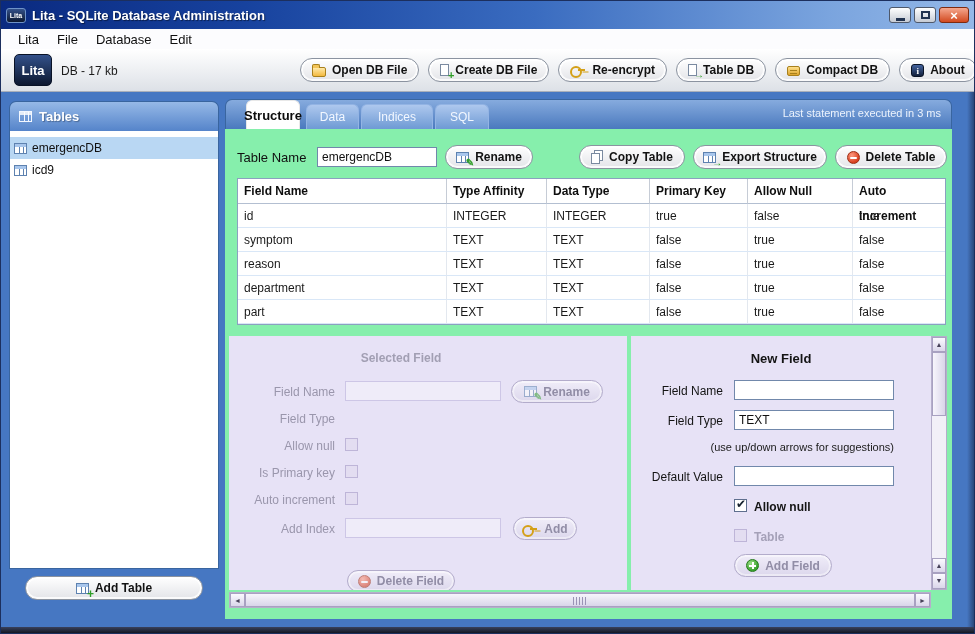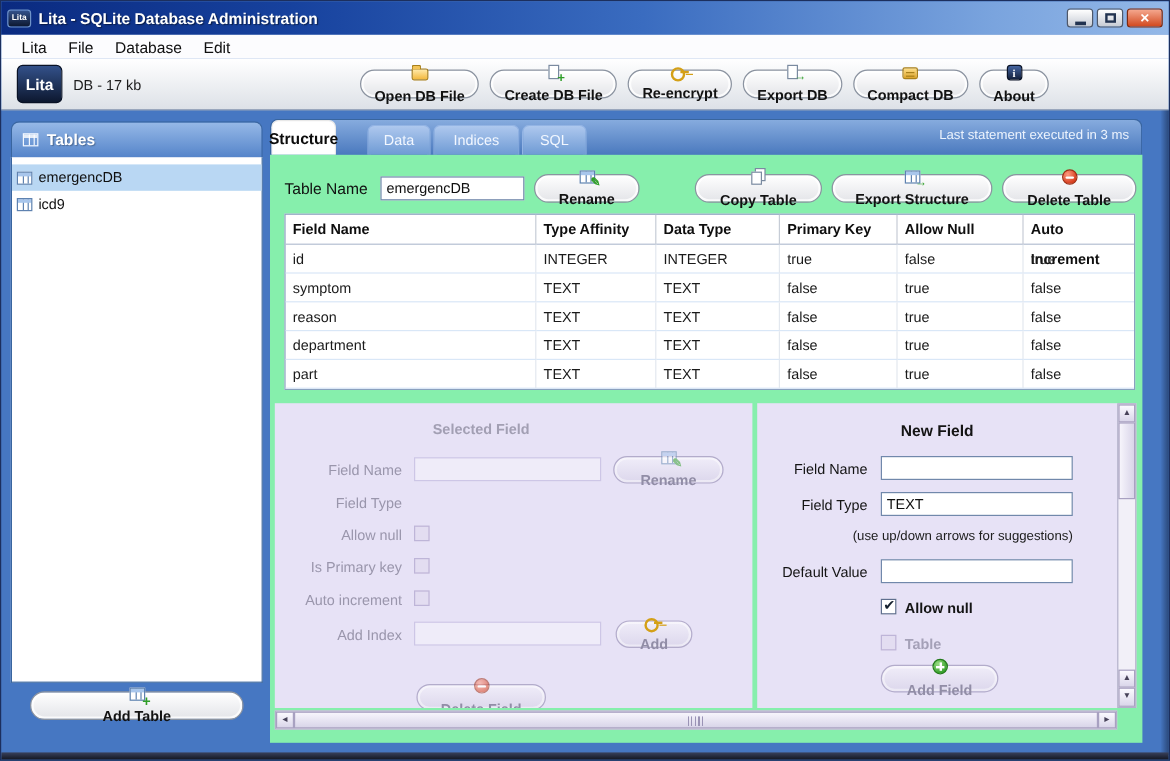--- a/index.html
+++ b/index.html
@@ -26,21 +26,21 @@
   
   .toolbar{position:absolute;left:0;top:48px;width:100%;height:43px;background:linear-gradient(#ffffff,#dde1e7);border-bottom:1px solid #a9afba;}
   .app-logo{position:absolute;left:13px;top:5px;width:38px;height:32px;border-radius:5px;background:linear-gradient(#33518a,#0d1830);
     border:1px solid #091226;color:#fff;font-size:13px;font-weight:bold;display:flex;align-items:center;justify-content:center;}
   .db-info{position:absolute;left:60px;top:15px;font-size:12px;color:#1c1c1c;}
   .tb-buttons{position:absolute;left:299px;top:9px;display:flex;gap:9px;}
 
   
   .btn{height:24px;display:inline-flex;align-items:center;justify-content:center;gap:6px;padding:0 11px;
     border:1px solid #8b93a0;border-radius:12px;background:linear-gradient(#ffffff,#e3e4e8);
-    box-shadow:inset 0 0 0 2px rgba(255,255,255,.8);font-size:12px;font-weight:bold;color:#121212;white-space:nowrap;cursor:default;flex-direction:column;}
+    box-shadow:inset 0 0 0 2px rgba(255,255,255,.8);font-size:12px;font-weight:bold;color:#121212;white-space:nowrap;cursor:default;}
   .btn.abs{position:absolute;}
   .btn.disabledbtn{background:linear-gradient(#f0edf9,#dcd7ec);border-color:#b3accb;
     box-shadow:inset 0 0 0 2px rgba(255,255,255,.45);color:#918da6;}
 
   
   .ic{display:inline-block;position:relative;flex:0 0 auto;}
   .ic-table{width:13px;height:11px;border:1px solid #5e82b0;
     background:linear-gradient(#a8c6ec,#a8c6ec) 0 0/100% 3px no-repeat,
                linear-gradient(#5e82b0,#5e82b0) 4px 0/1px 100% no-repeat,
                linear-gradient(#5e82b0,#5e82b0) 8px 0/1px 100% no-repeat,#fff;}
@@ -81,21 +81,21 @@
   .list-item{height:22px;display:flex;align-items:center;gap:5px;padding-left:4px;font-size:12px;color:#101010;}
   .list-item.selected{background:#b9d7f3;}
   .add-table{left:16px;top:475px;width:178px;}
 
   
   .tabbar{position:absolute;left:224px;top:98px;width:727px;height:30px;border-radius:7px 7px 0 0;
     background:linear-gradient(#86abde,#4a79be);border:1px solid #39659f;border-bottom:none;}
   .tab{position:absolute;bottom:0;height:25px;border-radius:6px 6px 0 0;display:flex;align-items:center;justify-content:center;
     font-size:12px;color:#f2f7ff;background:linear-gradient(#aec8ee,#6e9ad4);border:1px solid #93b4e4;border-bottom:none;}
   .tab.active{height:29px;background:#fff;border-color:#e8e8e8;color:#0c0c0c;font-weight:bold;font-size:13px;}
-  .t-structure{left:0;width:54px;}
+  .t-structure{left:20px;width:54px;}
   .t-data{left:80px;width:53px;}
   .t-indices{left:135px;width:72px;}
   .t-sql{left:209px;width:54px;}
   .tab-status{position:absolute;right:10px;top:7px;font-size:11px;color:#ecf3fd;}
   .content{position:absolute;left:224px;top:128px;width:727px;height:490px;background:#86efac;}
 
   
   .lbl-tname{position:absolute;left:12px;top:21px;font-size:13px;color:#101010;}
   .inp{border:1px solid #7188ab;height:20px;font-size:12px;font-family:inherit;padding:0 4px;background:#fff;color:#101010;}
   .inp-tname{position:absolute;left:92px;top:18px;width:120px;}
@@ -187,21 +187,21 @@
     <div class="btn">
       <span class="ic ic-page plus"></span>
       <span>Create DB File</span>
     </div>
     <div class="btn">
       <span class="ic ic-key"></span>
       <span>Re-encrypt</span>
     </div>
     <div class="btn">
       <span class="ic ic-page arrow"></span>
-      <span>Export DB</span>
+      <span>Table DB</span>
     </div>
     <div class="btn">
       <span class="ic ic-box"></span>
       <span>Compact DB</span>
     </div>
     <div class="btn">
       <span class="ic ic-info"></span>
       <span>About</span>
     </div>
   </div>

